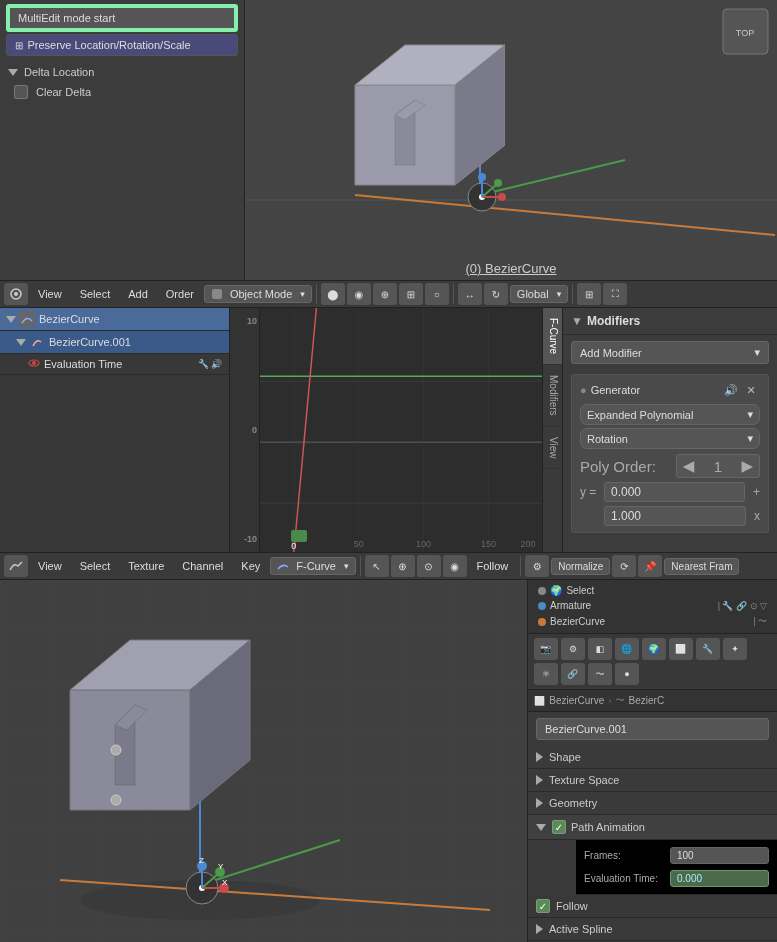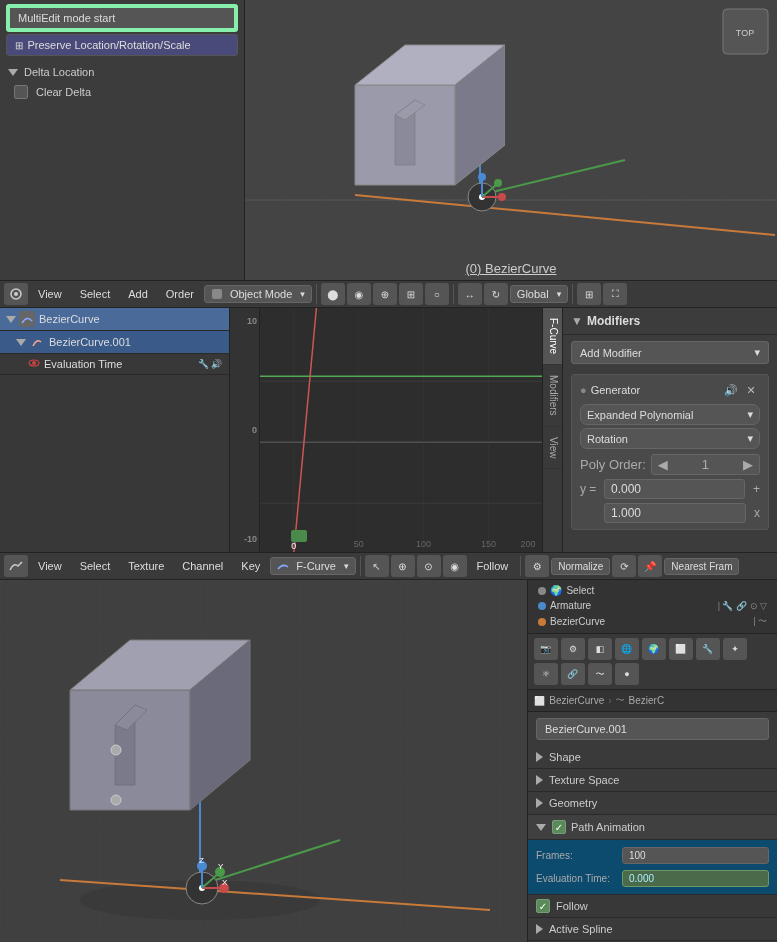--- a/index.html
+++ b/index.html
@@ -291,23 +291,23 @@
       display: flex;
       align-items: center;
       justify-content: space-between;
       cursor: pointer;
       width: 100%;
     }
 
     .mod-label-row {
       display: flex;
       align-items: center;
-      gap: 5px;
+      gap: 20px;
       padding: 2px 4px;
-      font-size: 13px;
+      font-size: 15px;
       color: #aaa;
       justify-content: flex-end;
     }
 
     .mod-value-row {
       display: flex;
       align-items: center;
       gap: 4px;
       padding: 2px 4px;
     }
@@ -412,22 +412,23 @@
       padding: 5px 8px;
       font-size: 11px;
       color: #ccc;
       cursor: pointer;
       border-bottom: 1px solid #2a2a2a;
     }
     .prop-section.expanded { background: #404040; }
 
     .prop-section-content {
       padding: 4px 8px;
-      background: #0c4a6e;
+      background: #000000;
       border-bottom: 1px solid #2a2a2a;
+      margin-left: 48px;
     }
 
     .prop-field-row {
       display: flex;
       align-items: center;
       padding: 3px 0;
       gap: 6px;
     }
     .prop-field-label {
       color: #aaa;

